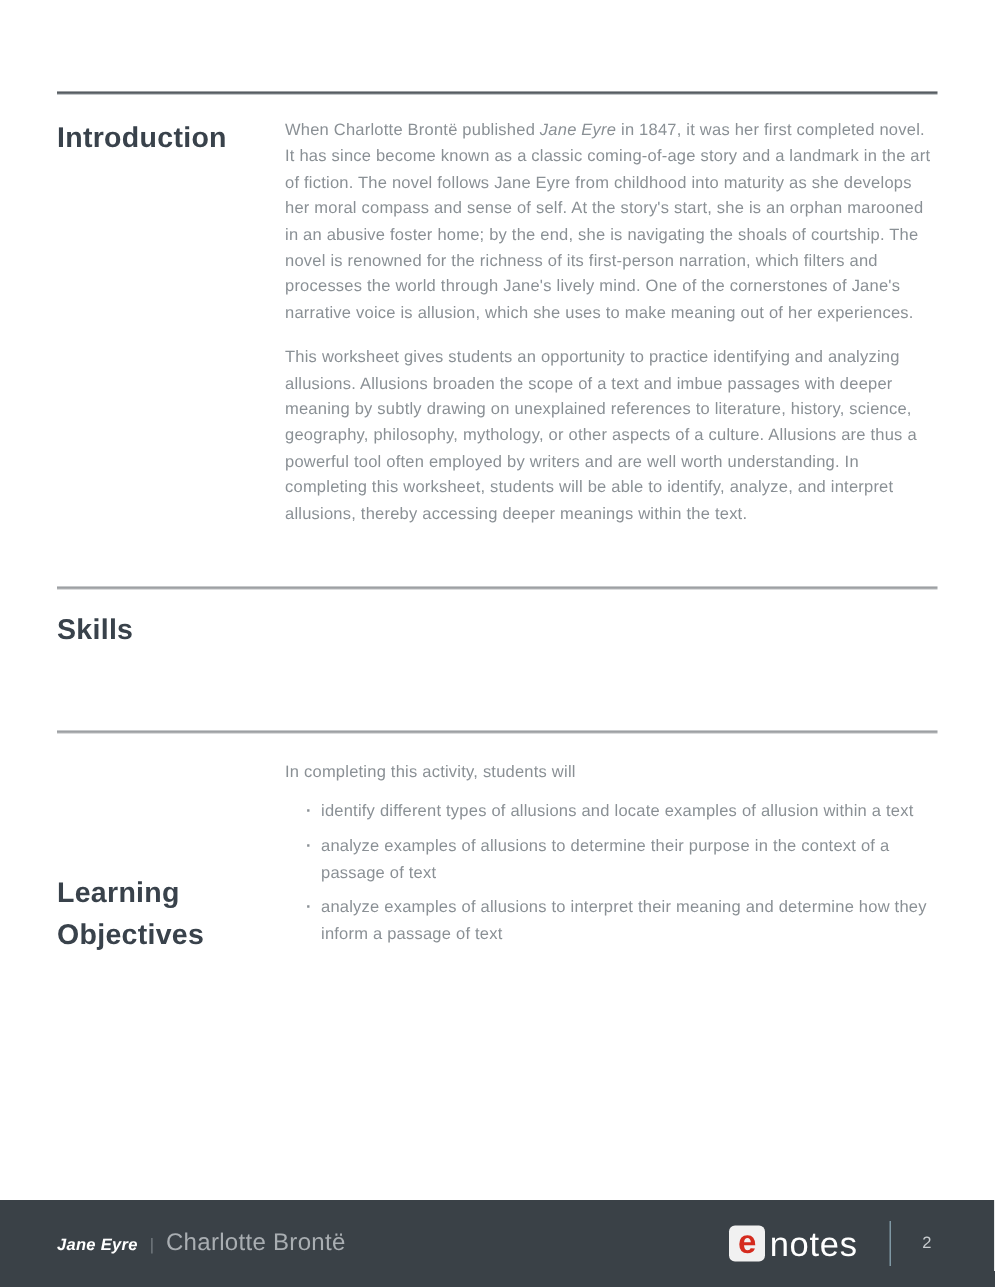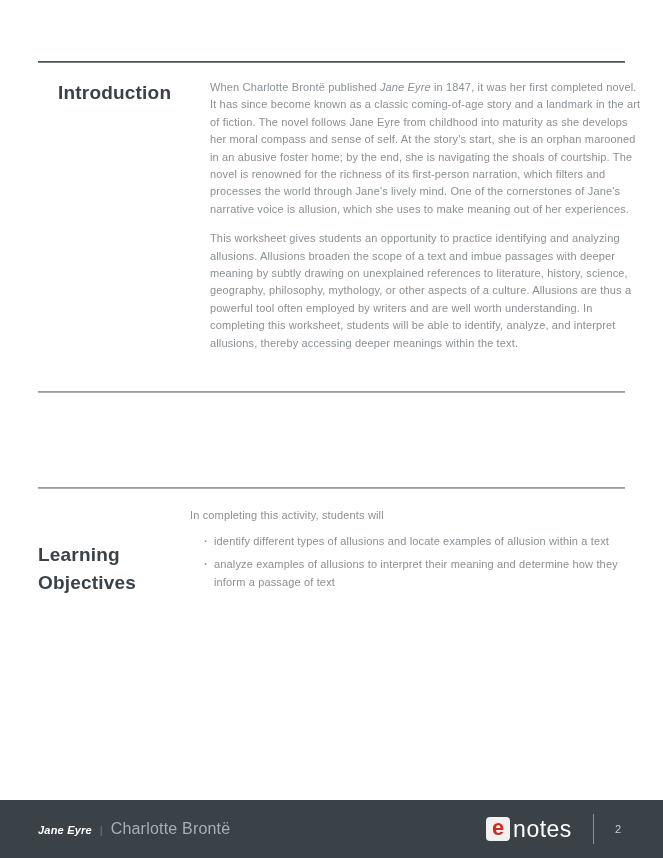--- a/index.html
+++ b/index.html
@@ -34,21 +34,21 @@
 
   h2.heading {
     margin: 0;
     font-size: 19px;
     line-height: 28px;
     font-weight: 700;
     color: #39424b;
     letter-spacing: 0.2px;
   }
 
-  #intro-section { top: 79px; margin-left: 20px; }
+  #intro-section { top: 79px; }
   #skills-section { top: 407px; }
   #objectives-section { top: 505px; align-items: flex-end; }
 
   .body-text, .body-text p {
     font-size: 11px;
     line-height: 17.4px;
     letter-spacing: 0.15px;
     color: #8a9095;
   }
   .body-text p { margin: 0 0 12px 0; }
@@ -163,32 +163,36 @@
     </div>
     <div class="col-body body-text">
       <p><span>When Charlotte Brontë published </span><em class="book-italic">Jane Eyre</em><span> in 1847, it was her first completed novel. It has since become known as a classic coming-of-age story and a landmark in the art of fiction. The novel follows Jane Eyre from childhood into maturity as she develops her moral compass and sense of self. At the story's start, she is an orphan marooned in an abusive foster home; by the end, she is navigating the shoals of courtship. The novel is renowned for the richness of its first-person narration, which filters and processes the world through Jane's lively mind. One of the cornerstones of Jane's narrative voice is allusion, which she uses to make meaning out of her experiences.</span></p>
       <p>This worksheet gives students an opportunity to practice identifying and analyzing allusions. Allusions broaden the scope of a text and imbue passages with deeper meaning by subtly drawing on unexplained references to literature, history, science, geography, philosophy, mythology, or other aspects of a culture. Allusions are thus a powerful tool often employed by writers and are well worth understanding. In completing this worksheet, students will be able to identify, analyze, and interpret allusions, thereby accessing deeper meanings within the text.</p>
     </div>
   </section>
 
   <div class="rule" id="rule-skills"></div>
 
   <section class="section" id="skills-section">
+    <div class="col-heading">
+      <h2 class="heading">Skills</h2>
+    </div>
   </section>
 
   <div class="rule" id="rule-objectives"></div>
 
   <section class="section" id="objectives-section">
     <div class="col-heading">
       <h2 class="heading">Learning Objectives</h2>
     </div>
     <div class="col-body objectives-body">
       <p class="objectives-intro">In completing this activity, students will</p>
       <ul class="objectives-list">
         <li>identify different types of allusions and locate examples of allusion within a text</li>
+        <li>analyze examples of allusions to determine their purpose in the context of a passage of text</li>
         <li>analyze examples of allusions to interpret their meaning and determine how they inform a passage of text</li>
       </ul>
     </div>
   </section>
 
   <footer class="page-footer">
     <div class="footer-left">
       <span class="footer-book">Jane Eyre</span>
       <span class="footer-sep">|</span>
       <span class="footer-author">Charlotte Brontë</span>

